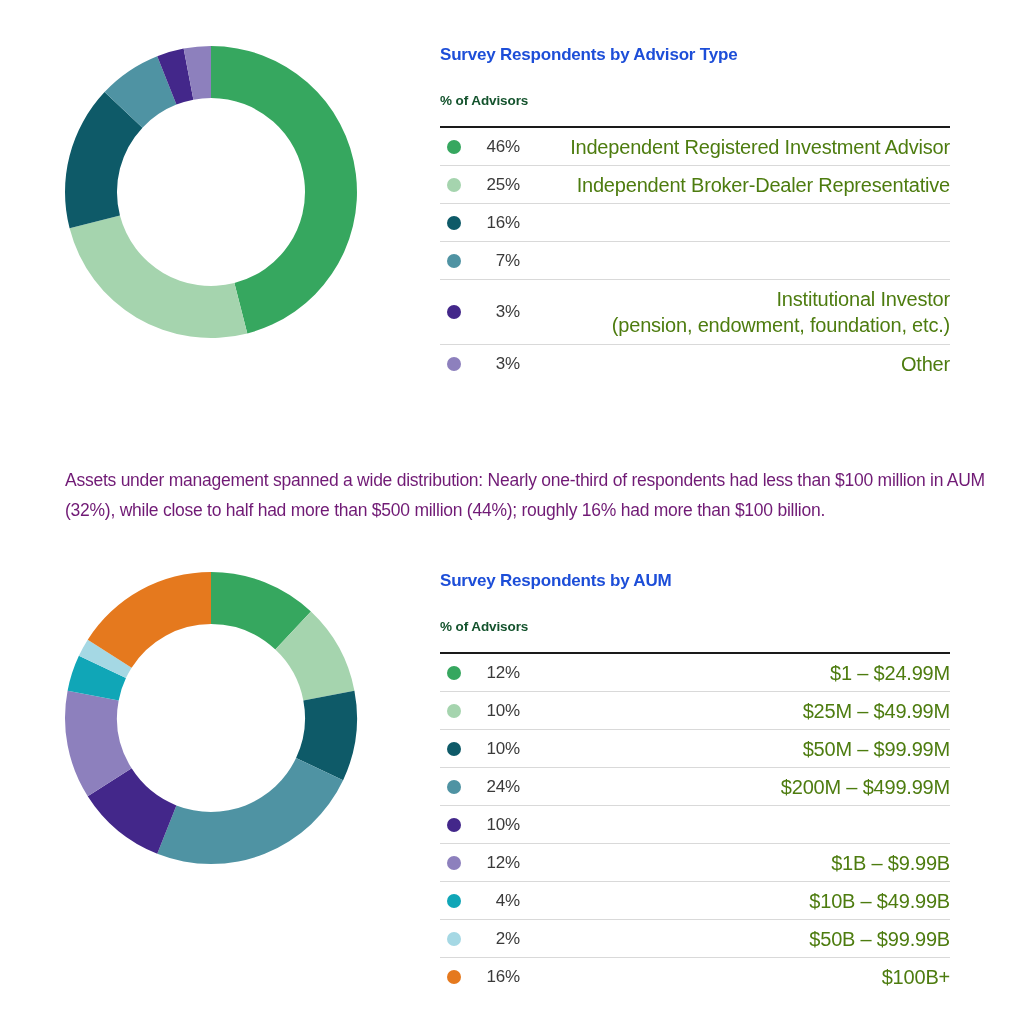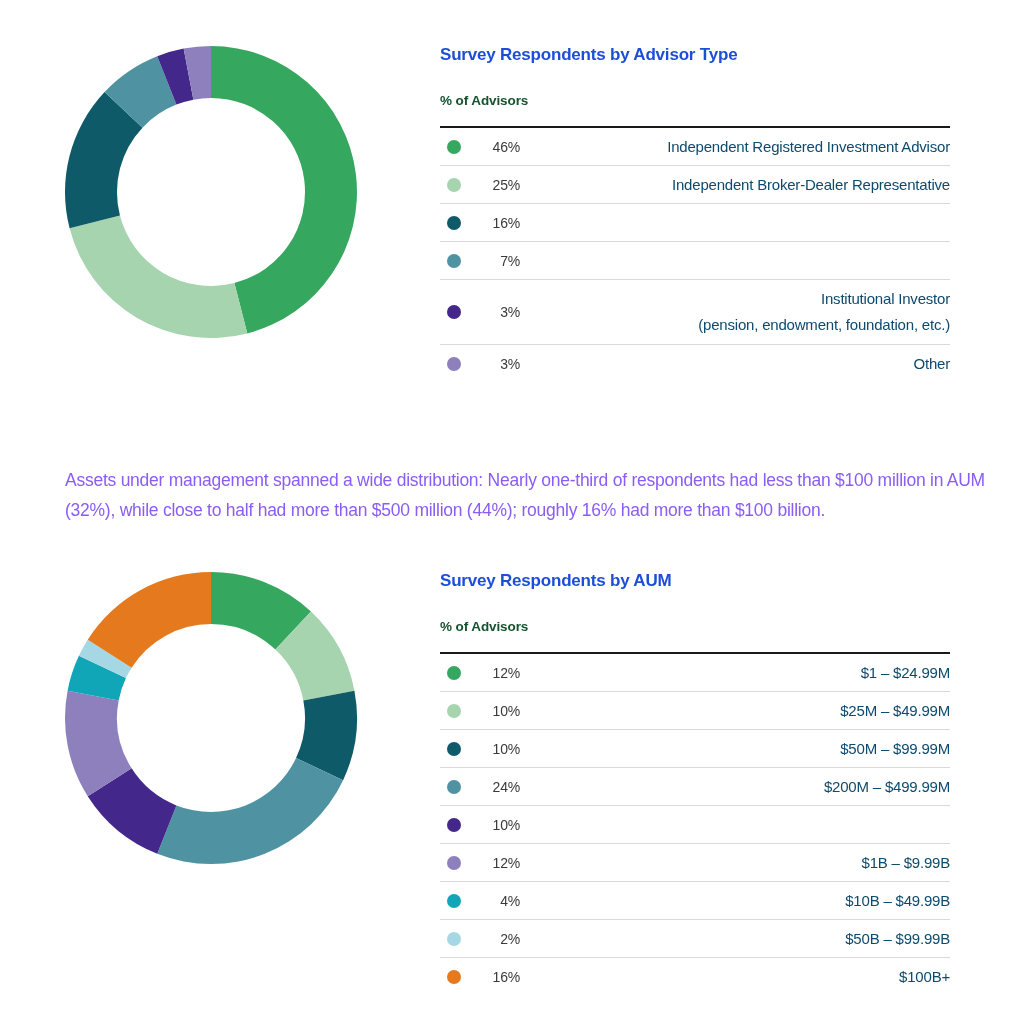--- a/index.html
+++ b/index.html
@@ -39,31 +39,31 @@
   }
   .legend .row:last-child { border-bottom: none; }
   .legend .row.two-line { min-height: 64px; }
 
   .dot {
     width: 14px; height: 14px; border-radius: 50%;
     margin-left: 7px; flex: 0 0 14px;
   }
   .pct {
     width: 59px; text-align: right;
-    font-size: 14px; color: #3a3a3a; letter-spacing: -0.2px;
+    font-size: 17px; color: #3a3a3a; letter-spacing: -0.2px;
   }
   .lbl {
     flex: 1; text-align: right;
-    font-size: 15px; line-height: 26px; color: #0c4a6e; letter-spacing: -0.2px;
+    font-size: 20px; line-height: 26px; color: #4d7c0f; letter-spacing: -0.2px;
   }
 
   .paragraph {
     position: absolute; left: 65px; top: 447px; width: 932px;
     font-size: 17.5px; line-height: 30px; letter-spacing: -0.25px;
-    color: #8b5cf6;
+    color: #701a75;
   }
 </style>
 </head>
 <body>
 
 <div class="donut" id="donut-advisor"><svg width="296" height="296" viewBox="0 0 296 296">
       <path fill="#36a75f" d="M148.00,2.00 A146,146 0 0 1 184.31,289.41 L171.38,239.05 A94,94 0 0 0 148.00,54.00 Z"></path>
       <path fill="#a5d4ae" d="M184.31,289.41 A146,146 0 0 1 6.59,184.31 L56.95,171.38 A94,94 0 0 0 171.38,239.05 Z"></path>
       <path fill="#0e5a68" d="M6.59,184.31 A146,146 0 0 1 41.57,48.06 L79.48,83.65 A94,94 0 0 0 56.95,171.38 Z"></path>
       <path fill="#4f93a3" d="M41.57,48.06 A146,146 0 0 1 94.25,12.25 L113.40,60.60 A94,94 0 0 0 79.48,83.65 Z"></path>

